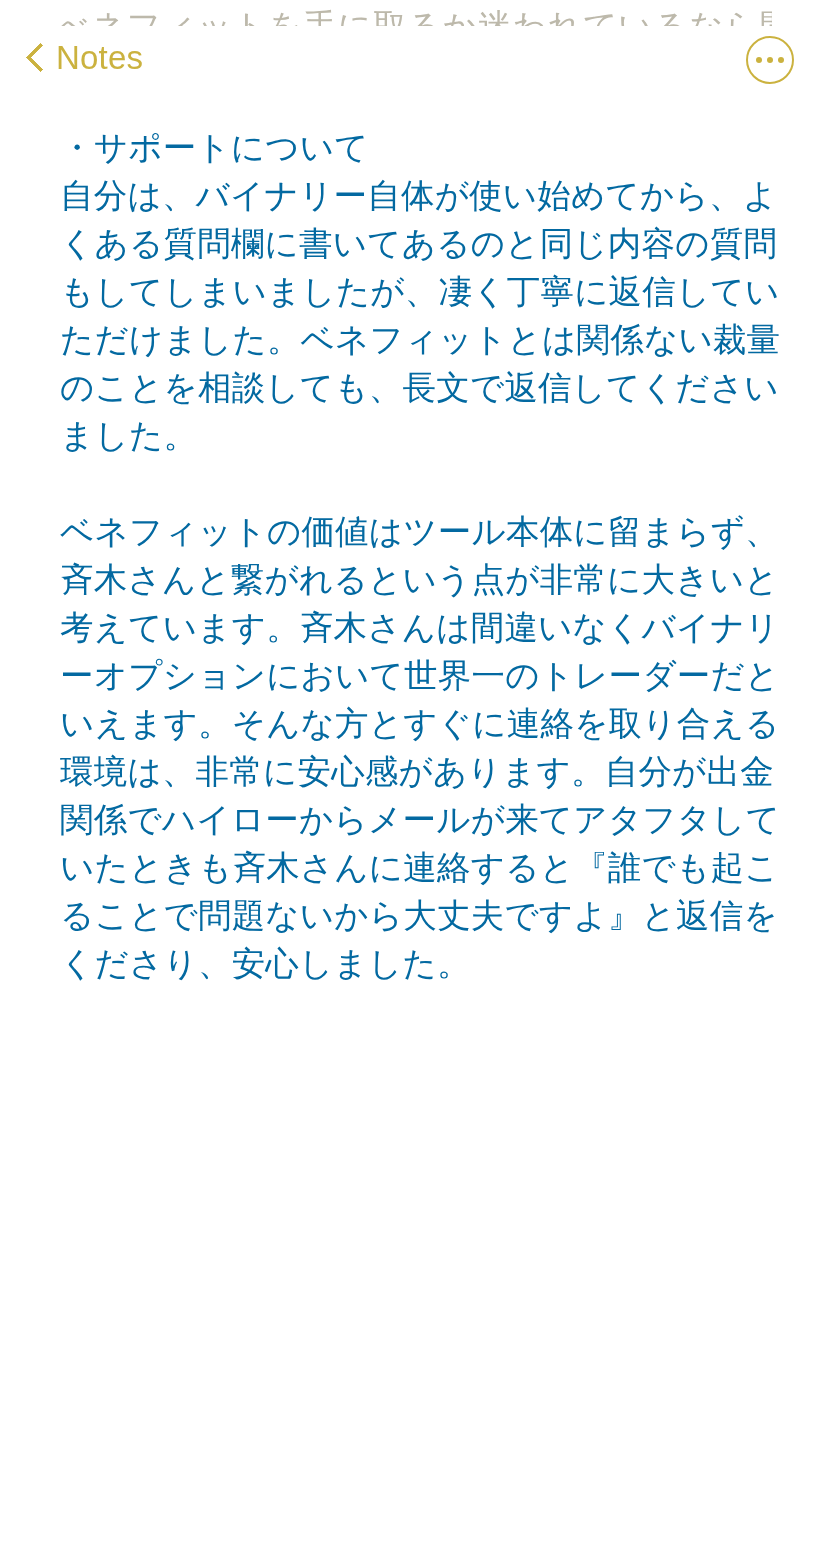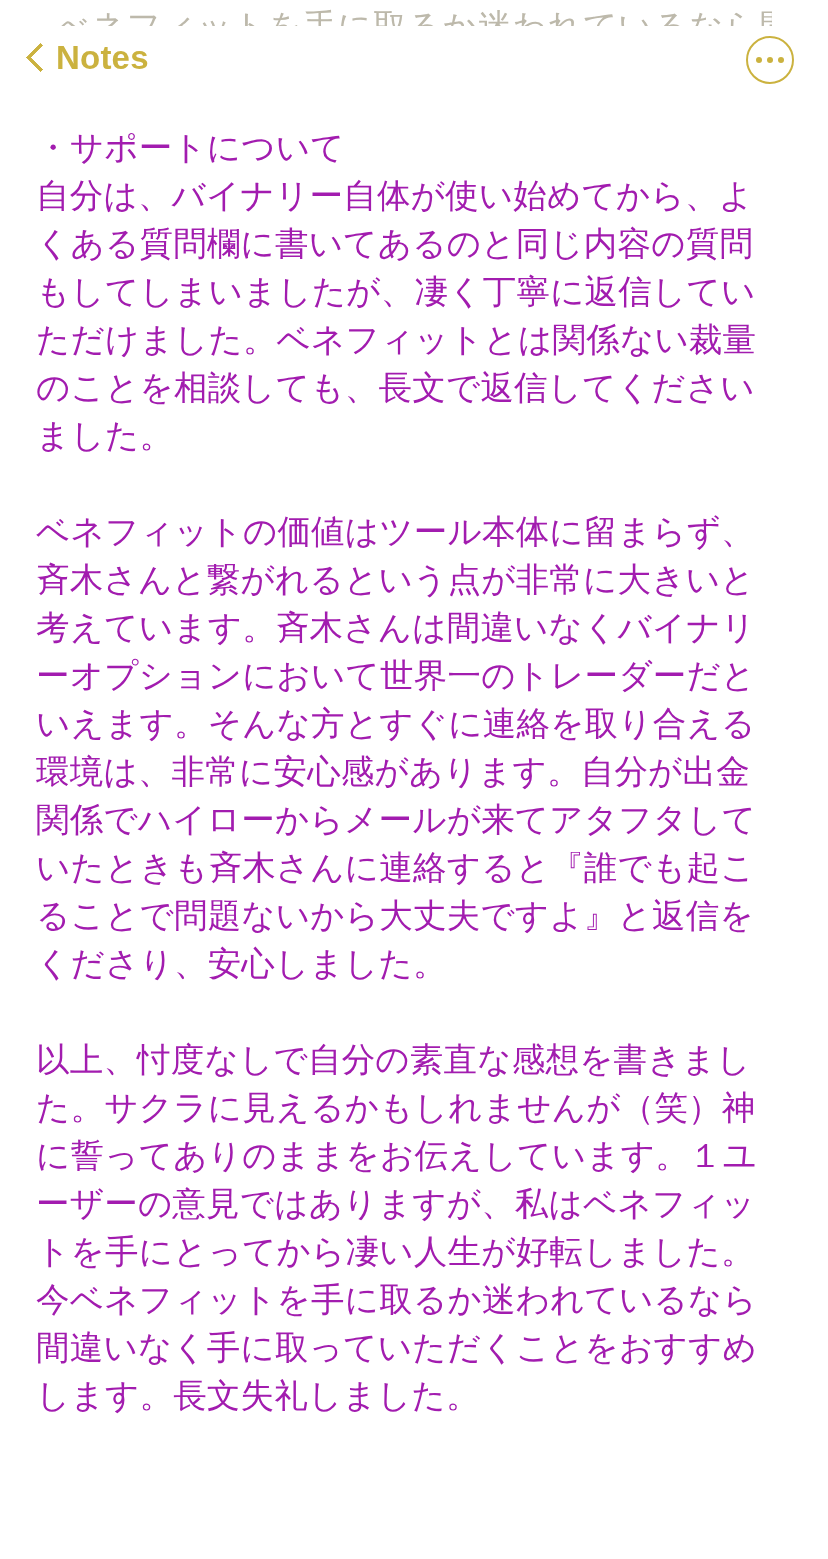--- a/index.html
+++ b/index.html
@@ -75,21 +75,20 @@
     border-left: 4px solid #cbb23f;
     border-bottom: 4px solid #cbb23f;
     transform: rotate(45deg);
     border-radius: 1px;
   }
   .nav-back-label {
     font-size: 33px;
     line-height: 36px;
     color: #cbb23f;
     letter-spacing: 0.2px;
-    font-weight: bold;
   }
   .nav-more {
     position: absolute;
     right: 34px;
     top: 10px;
     width: 48px;
     height: 48px;
     border: 2.5px solid #cbb23f;
     border-radius: 50%;
     box-sizing: border-box;
@@ -104,23 +103,23 @@
     width: 6px;
     height: 6px;
     border-radius: 50%;
     background: #cbb23f;
   }
 
   
   .note-body {
     position: absolute;
     top: 124px;
-    left: 36px;
+    left: 60px;
     width: 724px;
-    color: #a21caf;
+    color: #0369a1;
     font-size: 33.5px;
     line-height: 48px;
     letter-spacing: 0.2px;
     font-weight: 400;
   }
   .para {
     margin: 0 0 48px 0;
     white-space: pre-wrap;
     word-break: break-all;
   }
@@ -150,16 +149,15 @@
       <i></i>
       <i></i>
       <i></i>
     </div>
   </div>
 
   <div class="note-body">
     <p class="para tight">・サポートについて</p>
     <p class="para">自分は、バイナリー自体が使い始めてから、よくある質問欄に書いてあるのと同じ内容の質問もしてしまいましたが、凄く丁寧に返信していただけました。ベネフィットとは関係ない裁量のことを相談しても、長文で返信してくださいました。</p>
     <p class="para">ベネフィットの価値はツール本体に留まらず、斉木さんと繋がれるという点が非常に大きいと考えています。斉木さんは間違いなくバイナリーオプションにおいて世界一のトレーダーだといえます。そんな方とすぐに連絡を取り合える環境は、非常に安心感があります。自分が出金関係でハイローからメールが来てアタフタしていたときも斉木さんに連絡すると『誰でも起こることで問題ないから大丈夫ですよ』と返信をくださり、安心しました。</p>
-    <p class="para">以上、忖度なしで自分の素直な感想を書きました。サクラに見えるかもしれませんが（笑）神に誓ってありのままをお伝えしています。１ユーザーの意見ではありますが、私はベネフィットを手にとってから凄い人生が好転しました。今ベネフィットを手に取るか迷われているなら間違いなく手に取っていただくことをおすすめします。長文失礼しました。</p>
   </div>
 
 </div>
 
 </body></html>

